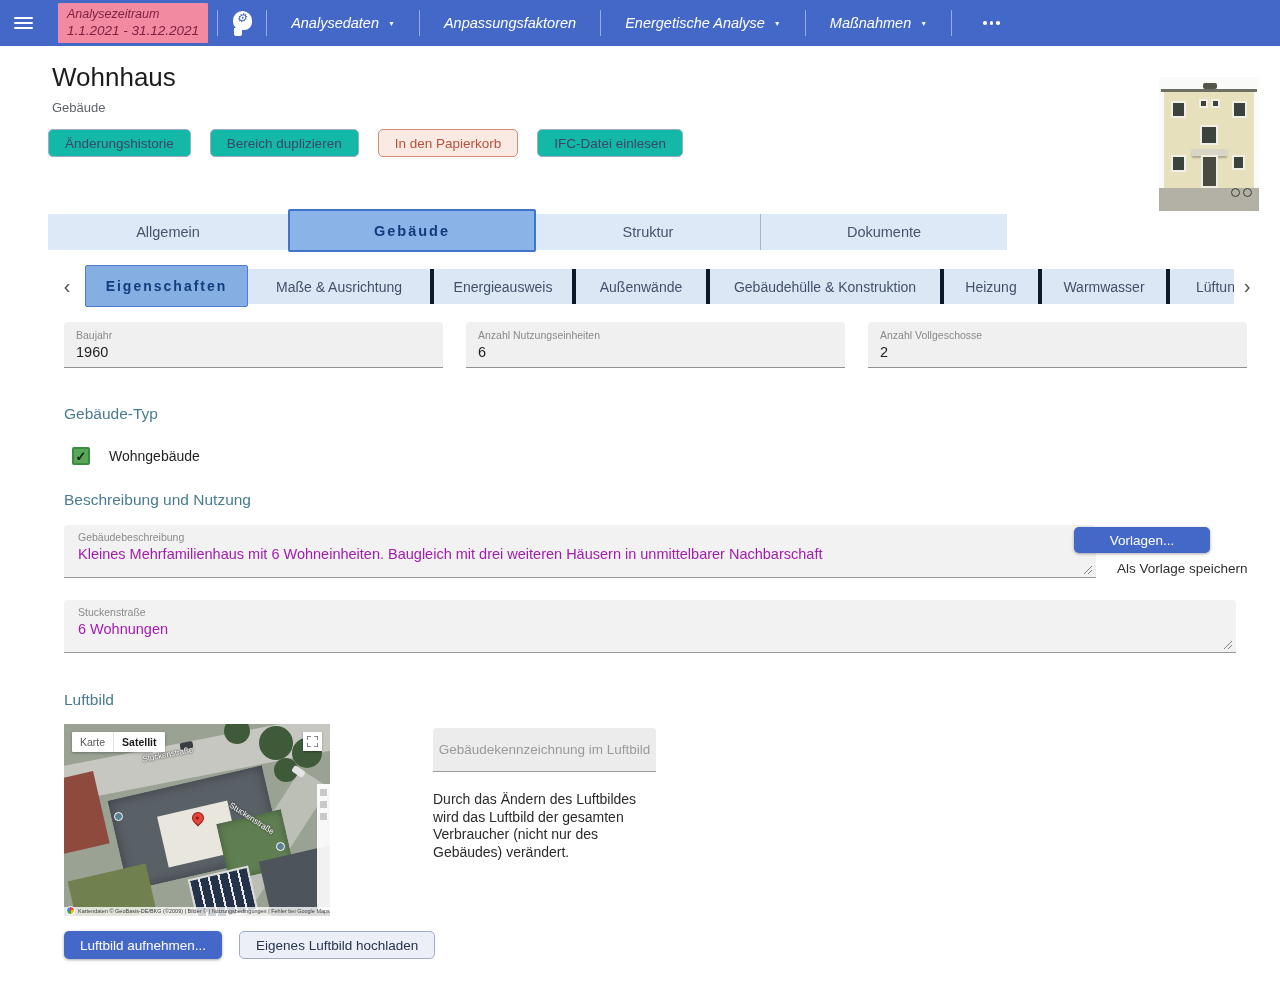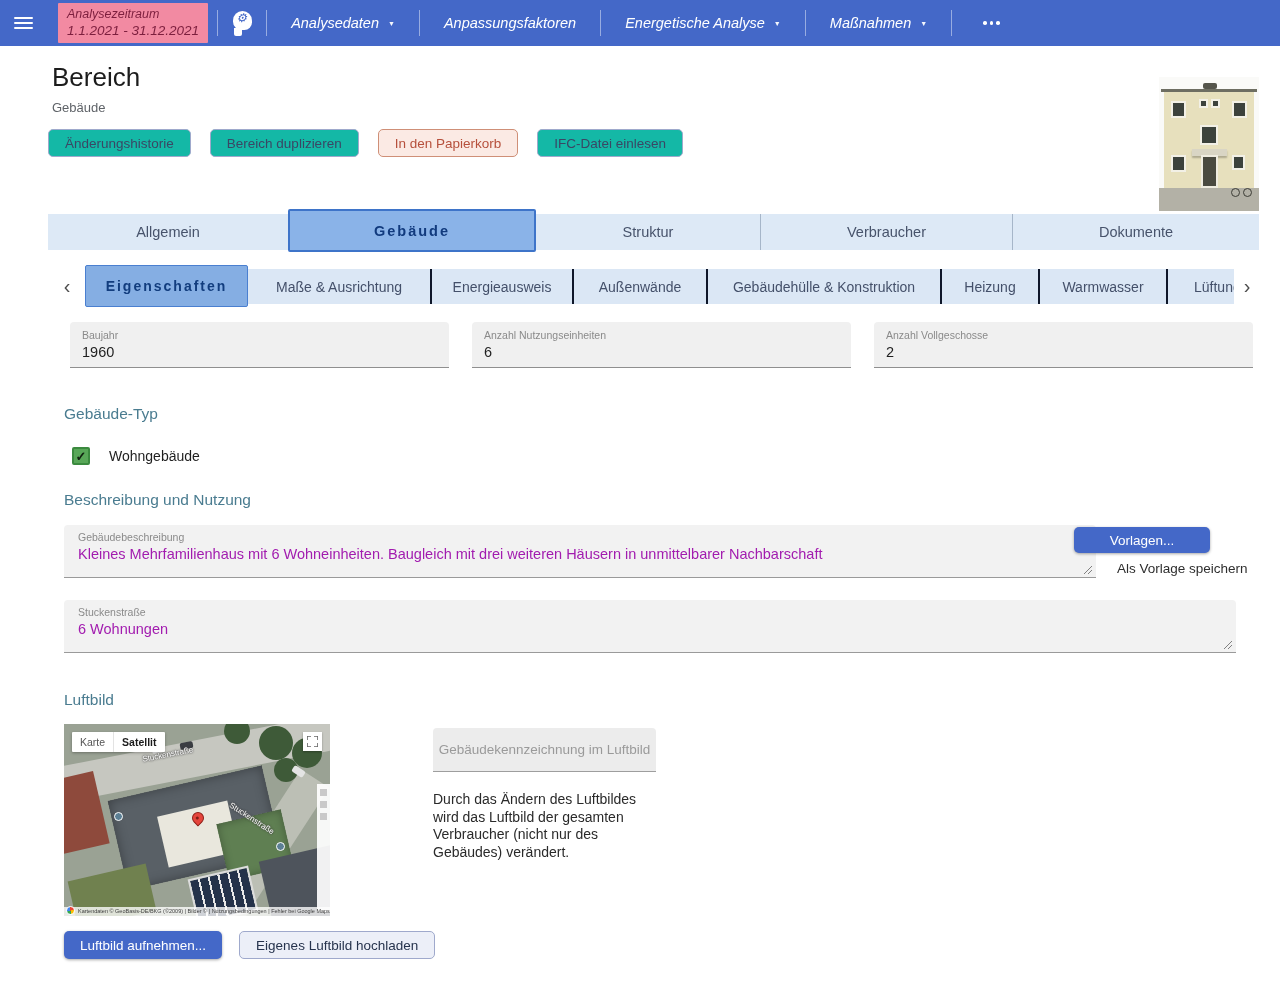--- a/index.html
+++ b/index.html
@@ -59,29 +59,29 @@
   .tab.selected + .tab { border-left:none; }
   .tw0{width:240px}.tw1{width:248px}.tw2{width:224px}.tw3{width:252px}.tw4{width:247px}
 
   
   .nav-chevron { position:absolute; top:265px; width:26px; height:42px; display:flex; align-items:center;
     justify-content:center; font-size:20px; color:#4b4b4b; cursor:pointer; background:#fff; z-index:4; }
   .chev-l { left:54px; } .chev-r { left:1234px; }
   .subtabs { position:absolute; top:265px; left:85px; width:1152px; height:42px; display:flex; overflow:hidden; }
   .subtab { display:flex; align-items:center; justify-content:center; font-size:14px; color:#44506a;
     background:#dbe7f5; margin:4px 0 3px; cursor:pointer; white-space:nowrap; flex:none; }
-  .subtab + .subtab:not(.selected) { border-left:2px solid #0f172a; }
+  .subtab + .subtab:not(.selected) { border-left:4px solid #0f172a; }
   .subtab.selected { margin:0; background:#85aee3; border:1px solid #4a7fd0; border-radius:2px;
     color:#123d7e; font-weight:bold; letter-spacing:2px; }
   .subtab.selected + .subtab { border-left:none; }
   .sw0{width:163px}.sw1{width:182px}.sw2{width:142px}.sw3{width:134px}.sw4{width:234px}
   .sw5{width:98px}.sw6{width:128px}.sw7{width:130px; justify-content:flex-start; padding-left:26px;}
 
   
-  .fields { position:absolute; top:322px; left:70px; display:flex; gap:23px; }
+  .fields { position:absolute; top:322px; left:64px; display:flex; gap:23px; }
   .field { width:379px; height:46px; background:#f0f0f0; border-bottom:1px solid #8f8f8f;
     border-radius:4px 4px 0 0; padding:7px 12px 0; cursor:text; }
   .field-label { font-size:10.5px; color:#8a8a8a; }
   .field-value { font-size:14.5px; color:#1f1f1f; margin-top:3px; }
 
   .section-h { position:absolute; left:64px; font-size:15.5px; color:#4a7c90; }
 
   
   .cbrow { position:absolute; top:447px; left:72px; display:flex; align-items:center; gap:19px; }
   .cbox { width:18px; height:18px; background:#58a758; border:2px solid #3b8a3f; border-radius:2px;
@@ -178,21 +178,21 @@
       <span class="caret">▼</span>
     </div>
     <div class="tb-divider"></div>
     <div class="tb-more">
         <i></i>
         <i></i>
         <i></i>
       </div>
   </div>
 
-  <div class="page-title">Bereich</div>
+  <div class="page-title">Wohnhaus</div>
   <div class="page-subtitle">Gebäude</div>
 
   <div class="actions">
     <button class="btn btn-light">Änderungshistorie</button>
     <button class="btn btn-light">Bereich duplizieren</button>
     <button class="btn btn-danger">In den Papierkorb</button>
     <button class="btn btn-light">IFC-Datei einlesen</button>
   </div>
 
   <div class="photo">
@@ -215,23 +215,20 @@
 
   <div class="tabs">
     <div class="tab tw0">
         <span>Allgemein</span>
       </div>
     <div class="tab tw1 selected">
         <span>Gebäude</span>
       </div>
     <div class="tab tw2">
         <span>Struktur</span>
-      </div>
-    <div class="tab tw3">
-        <span>Verbraucher</span>
       </div>
     <div class="tab tw4">
         <span>Dokumente</span>
       </div>
   </div>
 
   <div class="nav-chevron chev-l">‹</div>
   <div class="subtabs">
     <div class="subtab sw0 selected">
         <span>Eigenschaften</span>

